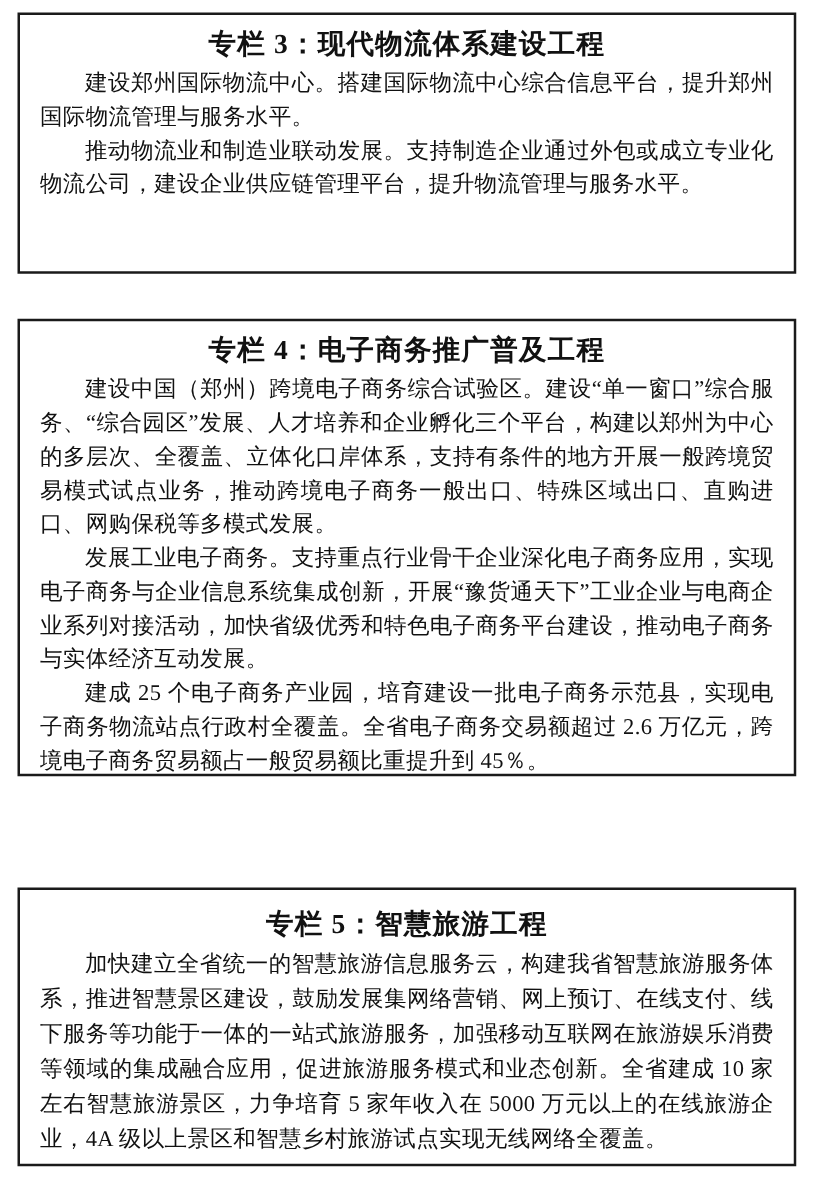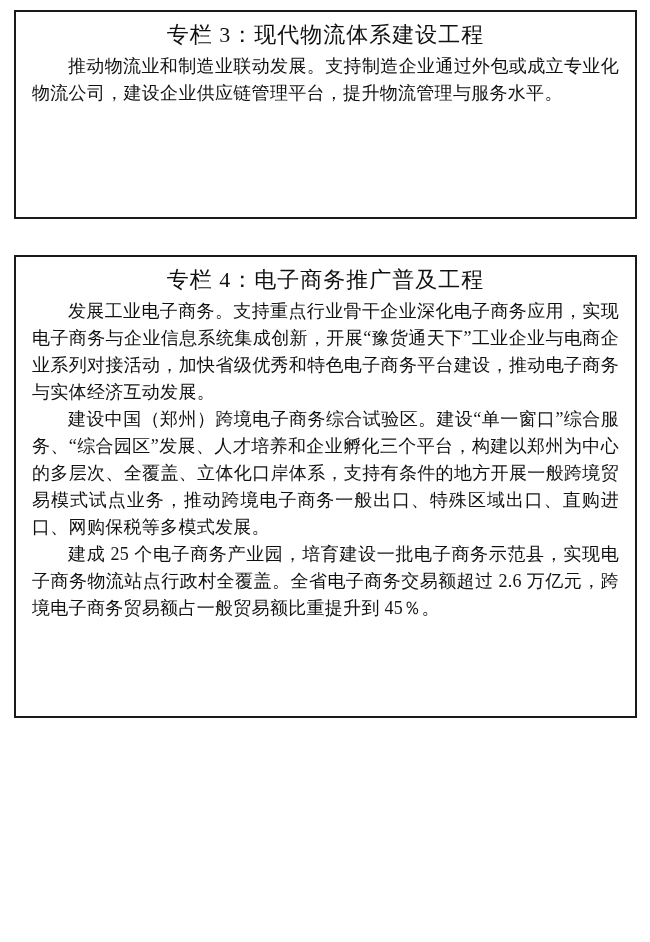--- a/index.html
+++ b/index.html
@@ -20,27 +20,27 @@
     position: absolute;
     left: 14px;
     width: 623px;
     box-sizing: border-box;
     border: 2px solid #1a1a1a;
     background: #ffffff;
     padding: 6px 16px 6px 16px;
     overflow: hidden;
   }
   .panel-1 { top: 10px;  height: 209px; }
-  .panel-2 { top: 255px; height: 463px; }
+  .panel-2 { top: 255px; height: 366px; }
   .panel-3 { top: 710px; height: 223px; padding-top: 10px; }
   .panel-title {
     margin: 2px 0 3px 0;
     text-align: center;
     font-size: 22px;
-    font-weight: normal;
+    font-weight: bold;
     line-height: 30px;
     letter-spacing: 1px;
   }
   .panel-body p {
     margin: 0;
     font-size: 18px;
     line-height: 27px;
     text-align: justify;
     text-justify: inter-ideograph;
     text-indent: 2em;
@@ -50,27 +50,34 @@
   .gap-above { margin-top: 14px !important; }
 </style>
 </head>
 <body>
 
 <div class="page">
 
   <section class="panel panel-1">
     <h2 class="panel-title">专栏 3：现代物流体系建设工程</h2>
     <div class="panel-body">
+      <p>建设郑州国际物流中心。搭建国际物流中心综合信息平台，提升郑州国际物流管理与服务水平。</p>
       <p>推动物流业和制造业联动发展。支持制造企业通过外包或成立专业化物流公司，建设企业供应链管理平台，提升物流管理与服务水平。</p>
     </div>
   </section>
 
   <section class="panel panel-2">
     <h2 class="panel-title">专栏 4：电子商务推广普及工程</h2>
     <div class="panel-body">
+      <p>建设中国（郑州）跨境电子商务综合试验区。建设“单一窗口”综合服务、“综合园区”发展、人才培养和企业孵化三个平台，构建以郑州为中心的多层次、全覆盖、立体化口岸体系，支持有条件的地方开展一般跨境贸易模式试点业务，推动跨境电子商务一般出口、特殊区域出口、直购进口、网购保税等多模式发展。</p>
       <p>发展工业电子商务。支持重点行业骨干企业深化电子商务应用，实现电子商务与企业信息系统集成创新，开展“豫货通天下”工业企业与电商企业系列对接活动，加快省级优秀和特色电子商务平台建设，推动电子商务与实体经济互动发展。</p>
-      <p>建设中国（郑州）跨境电子商务综合试验区。建设“单一窗口”综合服务、“综合园区”发展、人才培养和企业孵化三个平台，构建以郑州为中心的多层次、全覆盖、立体化口岸体系，支持有条件的地方开展一般跨境贸易模式试点业务，推动跨境电子商务一般出口、特殊区域出口、直购进口、网购保税等多模式发展。</p>
       <p>建成 25 个电子商务产业园，培育建设一批电子商务示范县，实现电子商务物流站点行政村全覆盖。全省电子商务交易额超过 2.6 万亿元，跨境电子商务贸易额占一般贸易额比重提升到 45％。</p>
     </div>
   </section>
 
+  <section class="panel panel-3">
+    <h2 class="panel-title">专栏 5：智慧旅游工程</h2>
+    <div class="panel-body">
+      <p>加快建立全省统一的智慧旅游信息服务云，构建我省智慧旅游服务体系，推进智慧景区建设，鼓励发展集网络营销、网上预订、在线支付、线下服务等功能于一体的一站式旅游服务，加强移动互联网在旅游娱乐消费等领域的集成融合应用，促进旅游服务模式和业态创新。全省建成 10 家左右智慧旅游景区，力争培育 5 家年收入在 5000 万元以上的在线旅游企业，4A 级以上景区和智慧乡村旅游试点实现无线网络全覆盖。</p>
+    </div>
+  </section>
 
 </div>
 
 </body></html>

